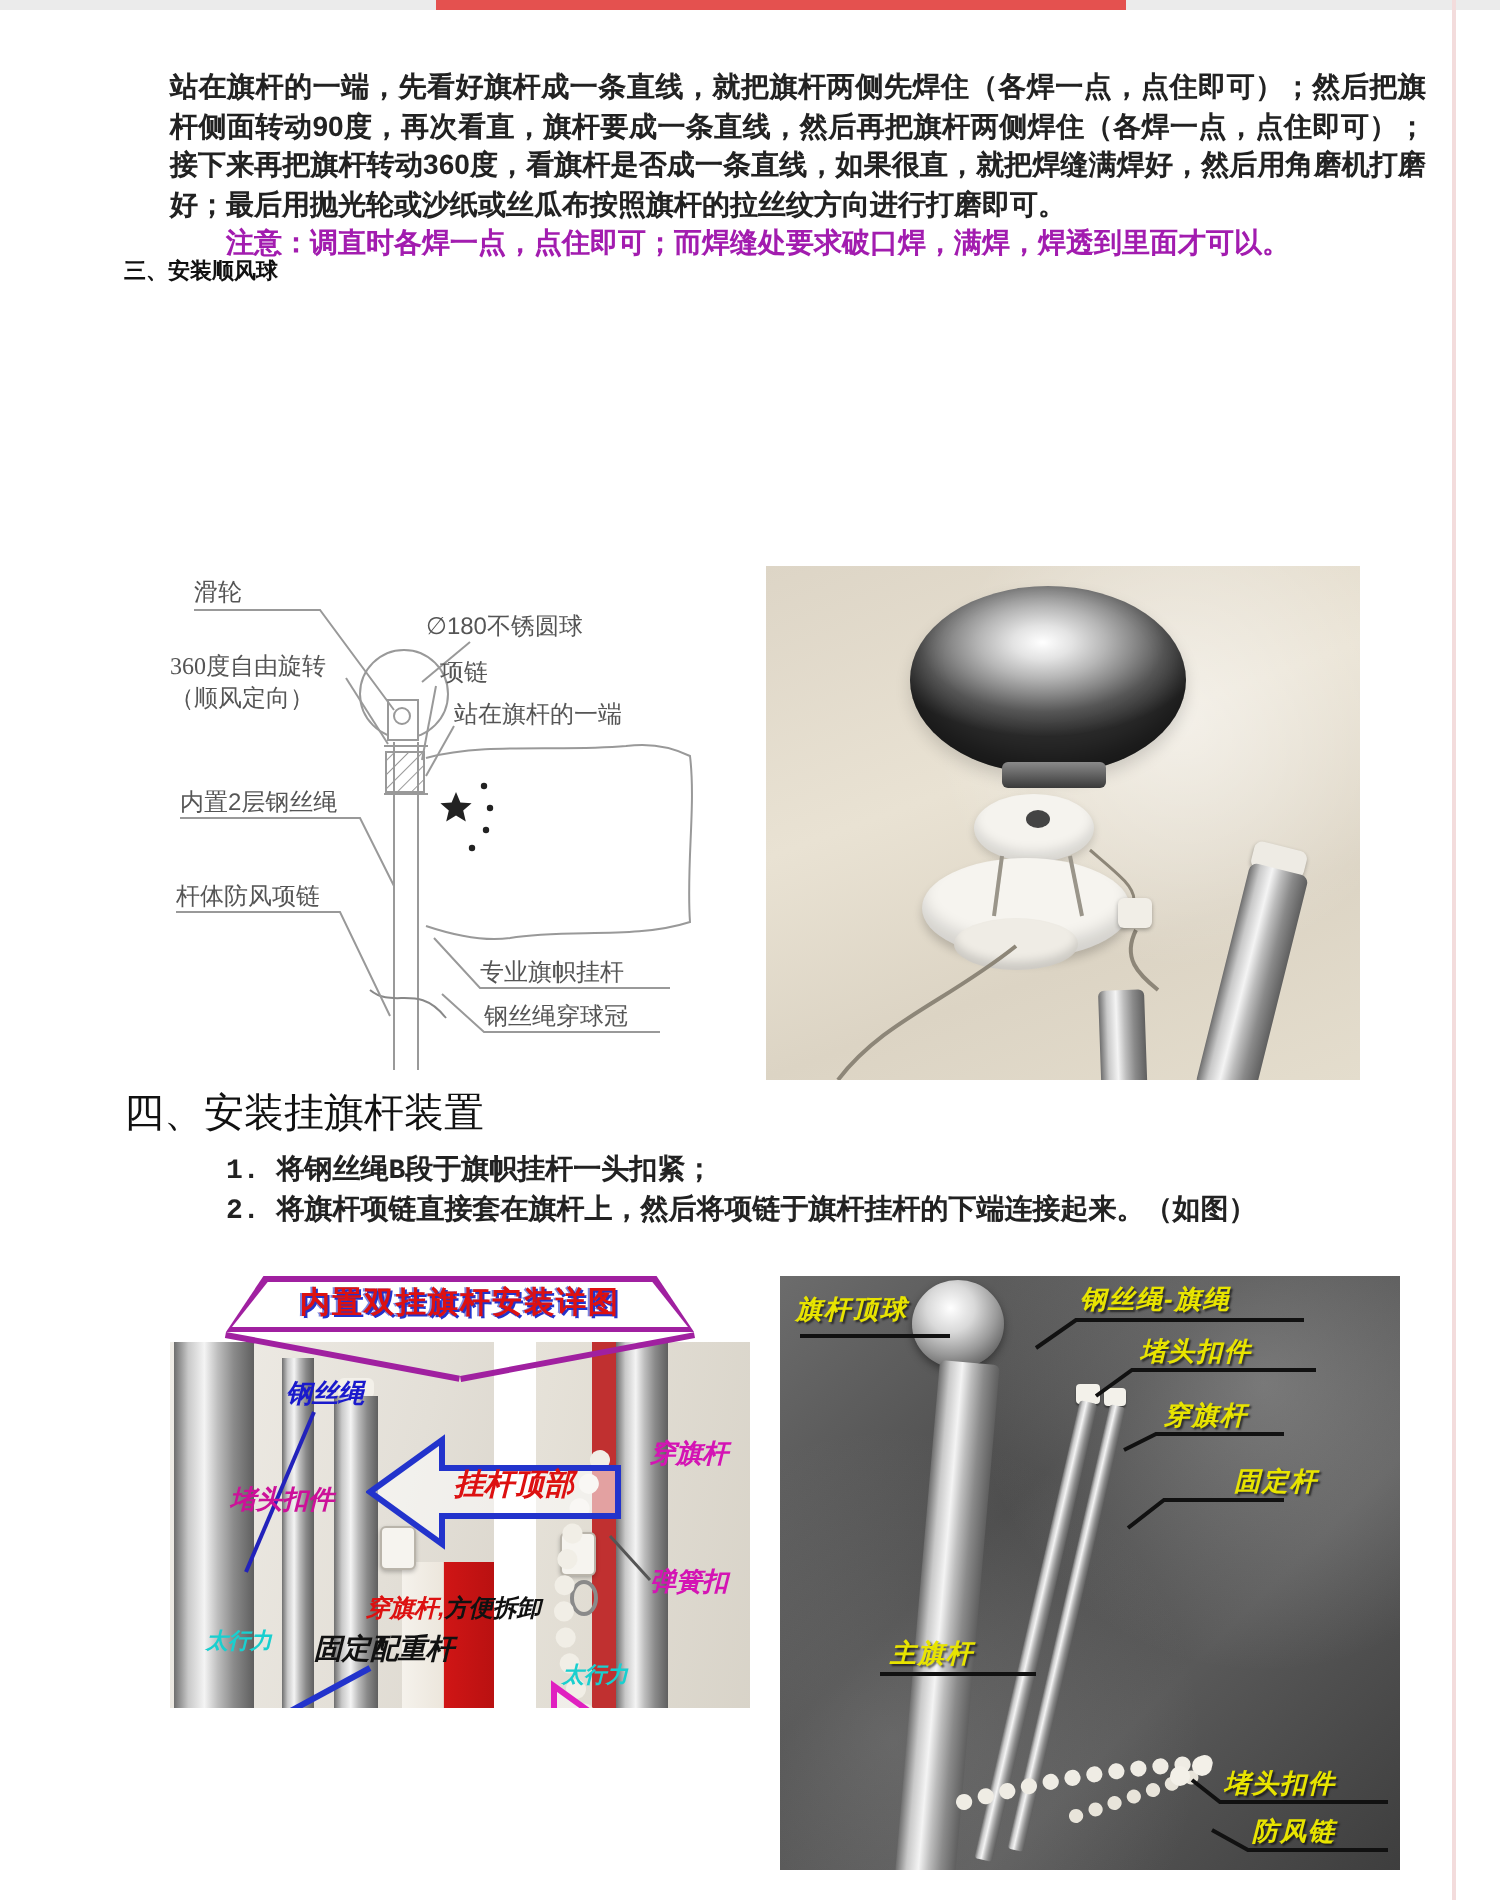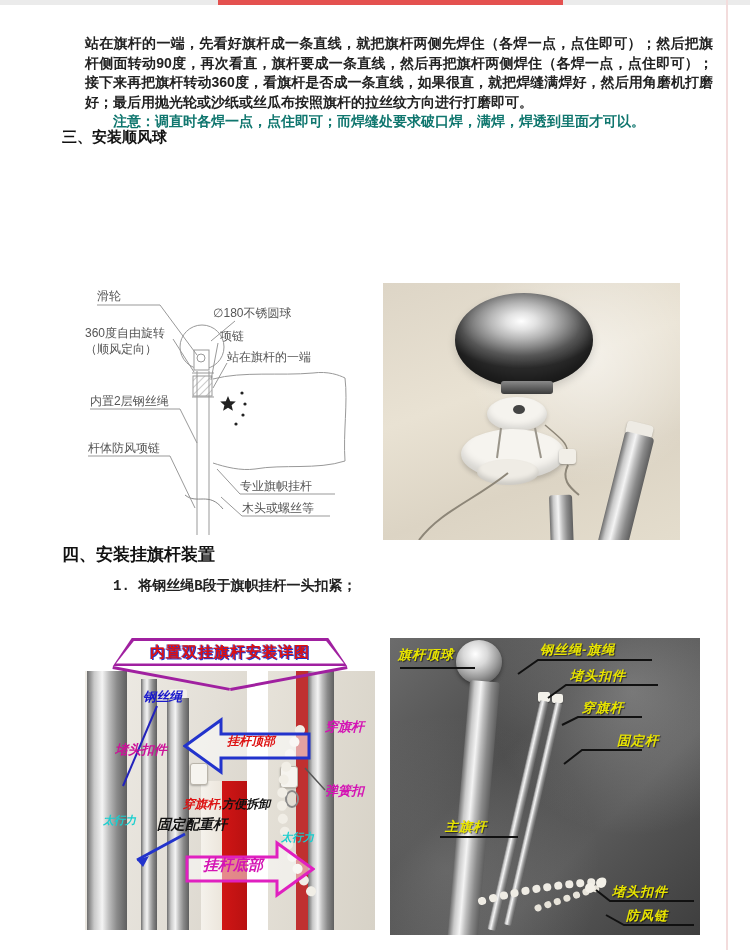--- a/index.html
+++ b/index.html
@@ -5,25 +5,25 @@
   html,body{margin:0;padding:0;background:#fff;}
   .page{position:relative;width:750px;height:950px;background:#fff;overflow:hidden;
         font-family:"Liberation Sans",sans-serif;color:#1c1c1c;}
   
   .top-strip{position:absolute;left:0;top:0;width:750px;height:5px;background:#ebebeb;}
   .top-strip-red{position:absolute;left:218px;top:0;width:345px;height:5px;background:#e4514f;}
   .right-line{position:absolute;left:726px;top:0;width:2px;height:950px;background:#f3dcdc;}
   
   .body-text{font-size:14px;line-height:19.5px;text-align:justify;font-weight:600;color:#222;}
   .intro{position:absolute;left:85px;top:34px;width:628px;}
-  .note{font-weight:800;text-indent:2em;color:#0f766e;}
-  .h3{position:absolute;left:62px;top:128px;margin:0;font-size:15px;font-weight:800;color:#111;}
+  .note{font-weight:800;text-indent:2em;color:#a21caf;}
+  .h3{position:absolute;left:62px;top:128px;margin:0;font-size:11px;font-weight:800;color:#111;}
   .steps3{position:absolute;left:85px;top:148px;width:628px;}
   .steps3 p,.steps4 p{margin:0;text-indent:2em;}
-  .h4{position:absolute;left:62px;top:543px;margin:0;font-size:17px;font-weight:700;color:#111;}
+  .h4{position:absolute;left:62px;top:543px;margin:0;font-size:20px;font-weight:400;color:#111;}
   .steps4{position:absolute;left:85px;top:577px;width:628px;font-family:Liberation Mono, monospace;}
   
   .diagram{position:absolute;left:85px;top:283px;width:277px;height:252px;background:#fff;}
   .dlabel{position:absolute;font-size:12px;color:#555;white-space:nowrap;font-weight:400;}
   .dsvg{position:absolute;left:0;top:0;}
   
   .photo1{position:absolute;left:383px;top:283px;width:297px;height:257px;overflow:hidden;
     background:radial-gradient(circle at 70% 30%,rgba(255,255,255,.5),transparent 45%),
                linear-gradient(160deg,#ddd5c6 0%,#e9e2d3 40%,#dcd4c4 70%,#e4ddcd 100%);}
   .dome{position:absolute;left:72px;top:10px;width:138px;height:94px;border-radius:50%;
@@ -39,21 +39,21 @@
   .disc2b{position:absolute;left:94px;top:176px;width:62px;height:26px;border-radius:50%;
     background:#efece5;box-shadow:inset 0 -4px 5px rgba(0,0,0,.15);}
   .metal{background:linear-gradient(90deg,#6e6e6e 0%,#c9c9c9 18%,#f4f4f4 38%,#bdbdbd 55%,#8a8a8a 75%,#5f5f5f 100%);}
   .pole-big{position:absolute;left:228px;top:150px;width:30px;height:115px;border-radius:4px;transform:rotate(14deg);}
   .pole-cap{position:absolute;left:243px;top:140px;width:27px;height:14px;border-radius:4px;background:#eeebe4;
     transform:rotate(14deg);box-shadow:0 1px 2px rgba(0,0,0,.3);}
   .pole-small{position:absolute;left:167px;top:212px;width:23px;height:58px;border-radius:3px;transform:rotate(-2deg);}
   .clip1{position:absolute;left:176px;top:166px;width:17px;height:15px;background:#f1eee7;border-radius:3px;
     box-shadow:0 1px 2px rgba(0,0,0,.3);}
   
-  .detail{position:absolute;left:85px;top:638px;width:290px;height:292px;background:#fff;overflow:hidden;}
+  .detail{position:absolute;left:85px;top:638px;width:290px;height:216px;background:#fff;overflow:hidden;}
   .banner-outer{position:absolute;left:28px;top:0;width:234px;height:28px;background:#a020a0;
     -webkit-clip-path:polygon(8% 0%,92% 0%,100% 100%,0% 100%);clip-path:polygon(8% 0%,92% 0%,100% 100%,0% 100%);}
   .banner-inner{position:absolute;left:3px;top:2.5px;width:228px;height:23px;background:#fff;
     -webkit-clip-path:polygon(8% 0%,92% 0%,100% 100%,0% 100%);clip-path:polygon(8% 0%,92% 0%,100% 100%,0% 100%);}
   .banner-text{position:absolute;left:0;top:0;width:234px;height:28px;line-height:27px;text-align:center;
     font-size:15px;font-weight:800;color:#dd1111;letter-spacing:1px;
     text-shadow:1px 1px 0 #2233cc,-1px 0 0 rgba(34,51,204,.6);}
   .vline{position:absolute;width:119px;height:3px;background:#a020a0;transform-origin:left top;}
   .panelL{position:absolute;left:0;top:33px;width:162px;height:259px;overflow:hidden;
     background:linear-gradient(105deg,#f0ede7 0%,#e3dfd7 60%,#d9d4ca 100%);}
@@ -126,28 +126,28 @@
       <g fill="#222" stroke="none">
         <polygon points="143,113 145.2,118.2 150.8,118.6 146.6,122.2 147.9,127.7 143,124.7 138.1,127.7 139.4,122.2 135.2,118.6 140.8,118.2"></polygon>
         <circle cx="157" cy="110" r="1.6"></circle>
         <circle cx="160" cy="121" r="1.6"></circle>
         <circle cx="158" cy="132" r="1.6"></circle>
         <circle cx="151" cy="141" r="1.6"></circle>
       </g>
     </svg>
     <div class="dlabel" style="left:12px;top:5px;">滑轮</div>
     <div class="dlabel" style="left:128px;top:22px;">∅180不锈圆球</div>
-    <div class="dlabel" style="left:0px;top:42px;">360度自由旋转</div>
+    <div class="dlabel" style="left:0px;top:42px;font-family:Liberation Serif, serif;">360度自由旋转</div>
     <div class="dlabel" style="left:0px;top:58px;">（顺风定向）</div>
     <div class="dlabel" style="left:135px;top:45px;">项链</div>
     <div class="dlabel" style="left:142px;top:66px;">站在旗杆的一端</div>
     <div class="dlabel" style="left:5px;top:110px;">内置2层钢丝绳</div>
     <div class="dlabel" style="left:3px;top:157px;">杆体防风项链</div>
     <div class="dlabel" style="left:155px;top:195px;">专业旗帜挂杆</div>
-    <div class="dlabel" style="left:157px;top:217px;">木头或螺丝等</div>
+    <div class="dlabel" style="left:157px;top:217px;">钢丝绳穿球冠</div>
   </div>
 
   <div class="photo1">
     <div class="dome"></div>
     <div class="dome-neck"></div>
     <div class="disc1">
         <div class="hole"></div>
       </div>
     <div class="disc2"></div>
     <div class="disc2b"></div>
@@ -162,20 +162,21 @@
     </svg>
     <div class="pole-cap"></div>
     <div class="pole-big metal"></div>
     <div class="pole-small metal"></div>
     <div class="clip1"></div>
   </div>
 
   <h2 class="h4">四、安装挂旗杆装置</h2>
   <div class="steps4">
     <p class="body-text">1. 将钢丝绳B段于旗帜挂杆一头扣紧；</p>
+    <p class="body-text">2. 将旗杆项链直接套在旗杆上，然后将项链于旗杆挂杆的下端连接起来。（如图）</p>
   </div>
 
   <div class="detail">
     <div class="panelL">
       <div class="metal" style="position:absolute;left:2px;top:0;width:40px;height:259px;"></div>
       <div class="metal" style="position:absolute;left:56px;top:8px;width:16px;height:251px;"></div>
       <div style="position:absolute;left:84px;top:18px;width:18px;height:10px;background:#f3f0e9;border-radius:3px;"></div>
       <div class="metal" style="position:absolute;left:82px;top:27px;width:22px;height:232px;"></div>
       <div style="position:absolute;left:116px;top:110px;width:46px;height:149px;background:linear-gradient(90deg,#f5f2ec 0%,#ece6dc 45%,#d01515 46%,#b91111 100%);"></div>
     </div>
@@ -197,21 +198,21 @@
     <div class="banner-outer">
       <div class="banner-inner"></div>
     </div>
     <div class="banner-text" style="left:28px;">内置双挂旗杆安装详图</div>
     <div class="vline" style="left:28px;top:28px;transform:rotate(10.6deg);"></div>
     <div class="vline" style="left:145px;top:50px;transform:rotate(-10.6deg);"></div>
 
     <svg style="position:absolute;left:98px;top:76px;" width="130" height="64">
       <path d="M2,32 L38,6 L38,20 L126,20 L126,44 L38,44 L38,58 Z" stroke="#2233cc" stroke-width="3" fill="rgba(255,255,255,0.55)"></path>
     </svg>
-    <div class="lbl" style="left:142px;top:95px;font-size:12px;color:#dd1111;">挂杆顶部</div>
+    <div class="lbl" style="left:142px;top:95px;font-size:15px;color:#dd1111;">挂杆顶部</div>
     <svg style="position:absolute;left:100px;top:202px;" width="130" height="58">
       <path d="M128,29 L92,3 L92,17 L2,17 L2,41 L92,41 L92,55 Z" stroke="#e020c0" stroke-width="3" fill="rgba(255,255,255,0.5)"></path>
     </svg>
     <div class="lbl" style="left:118px;top:218px;font-size:15px;color:#d414b4;">挂杆底部</div>
 
     <div class="lbl" style="left:58px;top:50px;font-size:13px;color:#1a1acc;">钢丝绳</div>
     <div class="lbl" style="left:30px;top:103px;font-size:13px;color:#cc1199;">堵头扣件</div>
     <div class="lbl" style="left:240px;top:80px;font-size:13px;color:#d414b4;">穿旗杆</div>
     <div class="lbl" style="left:240px;top:144px;font-size:13px;color:#d414b4;">弹簧扣</div>
     <div class="lbl" style="left:98px;top:158px;font-size:12px;">

